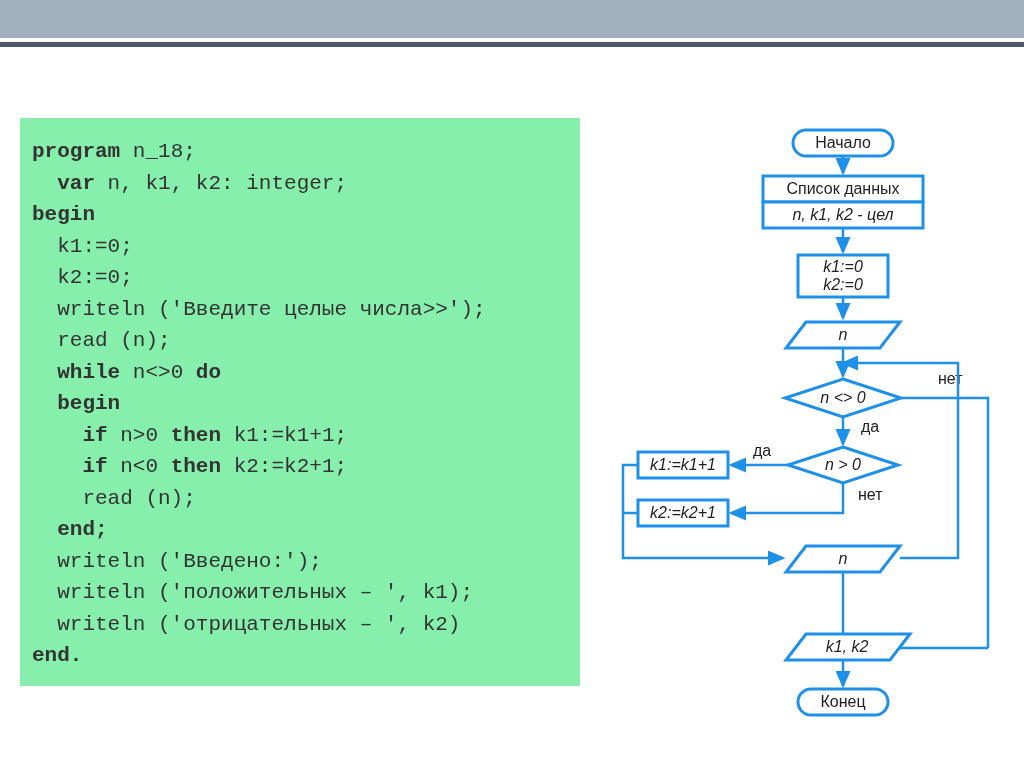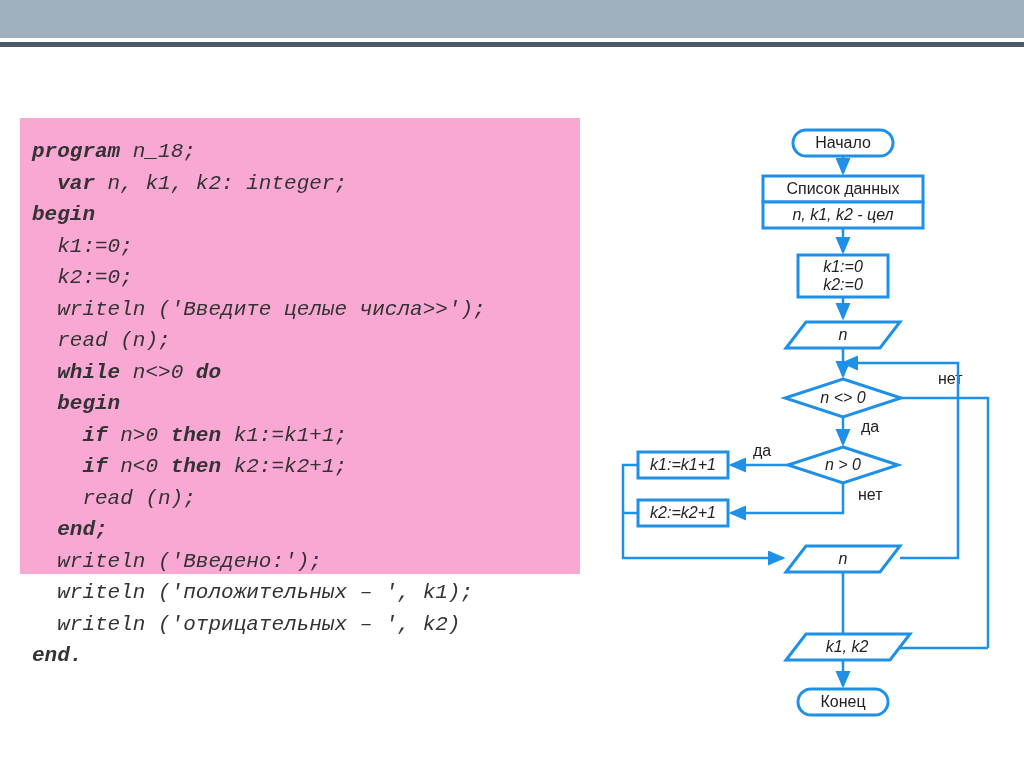--- a/index.html
+++ b/index.html
@@ -25,28 +25,27 @@
     top: 118px;
     left: 20px;
     width: 984px;
     height: 630px;
   }
   .code-box {
     position: absolute;
     left: 0;
     top: 0;
     width: 560px;
-    height: 456px;
-    background: #f9a8d4;
+    height: 568px;
+    background: #86efac;
     padding: 18px 12px;
     font-size: 21px;
     line-height: 1.5;
     color: #333;
     white-space: pre;
-    font-style: italic;
   }
   .kw { font-weight: bold; }
   .flowchart {
     position: absolute;
     left: 588px;
     top: 0;
     width: 400px;
     height: 640px;
   }
   .flowchart svg { width: 100%; height: 100%; }

